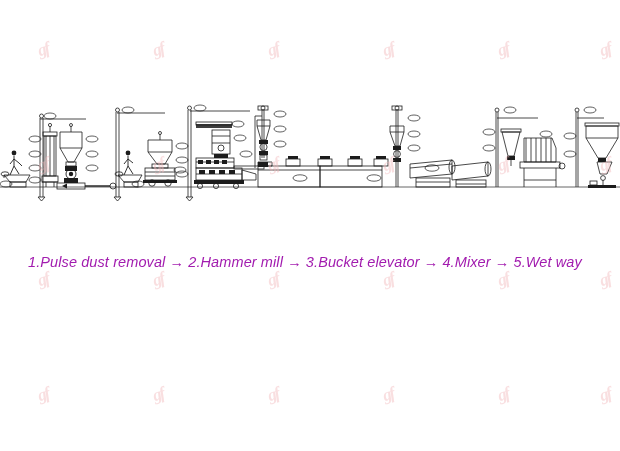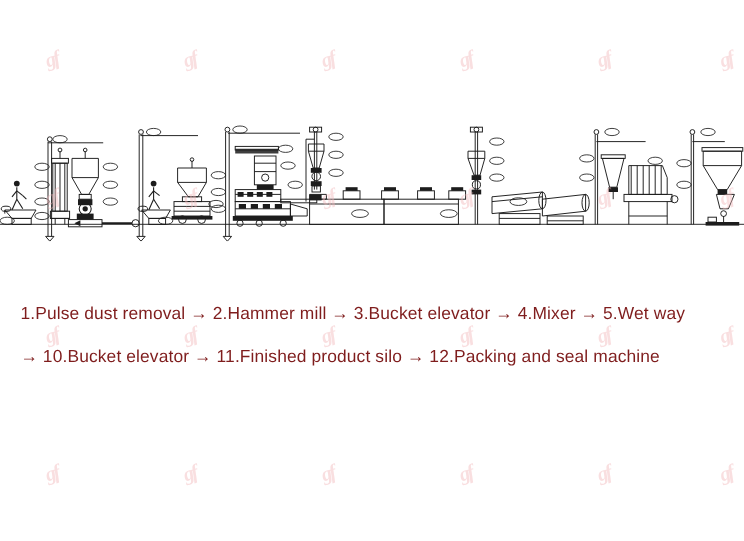--- a/index.html
+++ b/index.html
@@ -33,24 +33,25 @@
   #diagram{position:absolute;left:0;top:96px;width:620px;height:105px;z-index:2;}
   #diagram svg{display:block;}
 
   
   #caption{
     position:absolute;left:0;top:244px;width:620px;z-index:6;
   }
   .cap-line{
     font-size:14.5px;
     line-height:36px;
-    color:#7f1d1d;
-    padding-left:17px;
+    color:#a21caf;
+    padding-left:28px;
     white-space:nowrap;
     letter-spacing:.1px;
+    font-style:italic;
   }
 </style>
 </head>
 <body>
 
 <div id="page">
 
   <div id="watermarks">
       <span class="wm" style="left: 38px; top: 40px; color: rgb(242, 185, 188);">gf</span>
       <span class="wm" style="left: 153px; top: 40px; color: rgb(242, 185, 188);">gf</span>
@@ -399,16 +400,15 @@
           <rect x="590" y="85" width="7" height="4"></rect>
           <ellipse cx="628" cy="70" rx="6" ry="3" stroke-width="0.7"></ellipse>
         </g>
       </g>
 
     </svg>
   </div>
 
   <div id="caption">
     <div class="cap-line">1.Pulse dust removal → 2.Hammer mill → 3.Bucket elevator → 4.Mixer → 5.Wet way</div>
-    <div class="cap-line">→ 10.Bucket elevator → 11.Finished product silo → 12.Packing and seal machine</div>
   </div>
 
 </div>
 
 </body></html>

